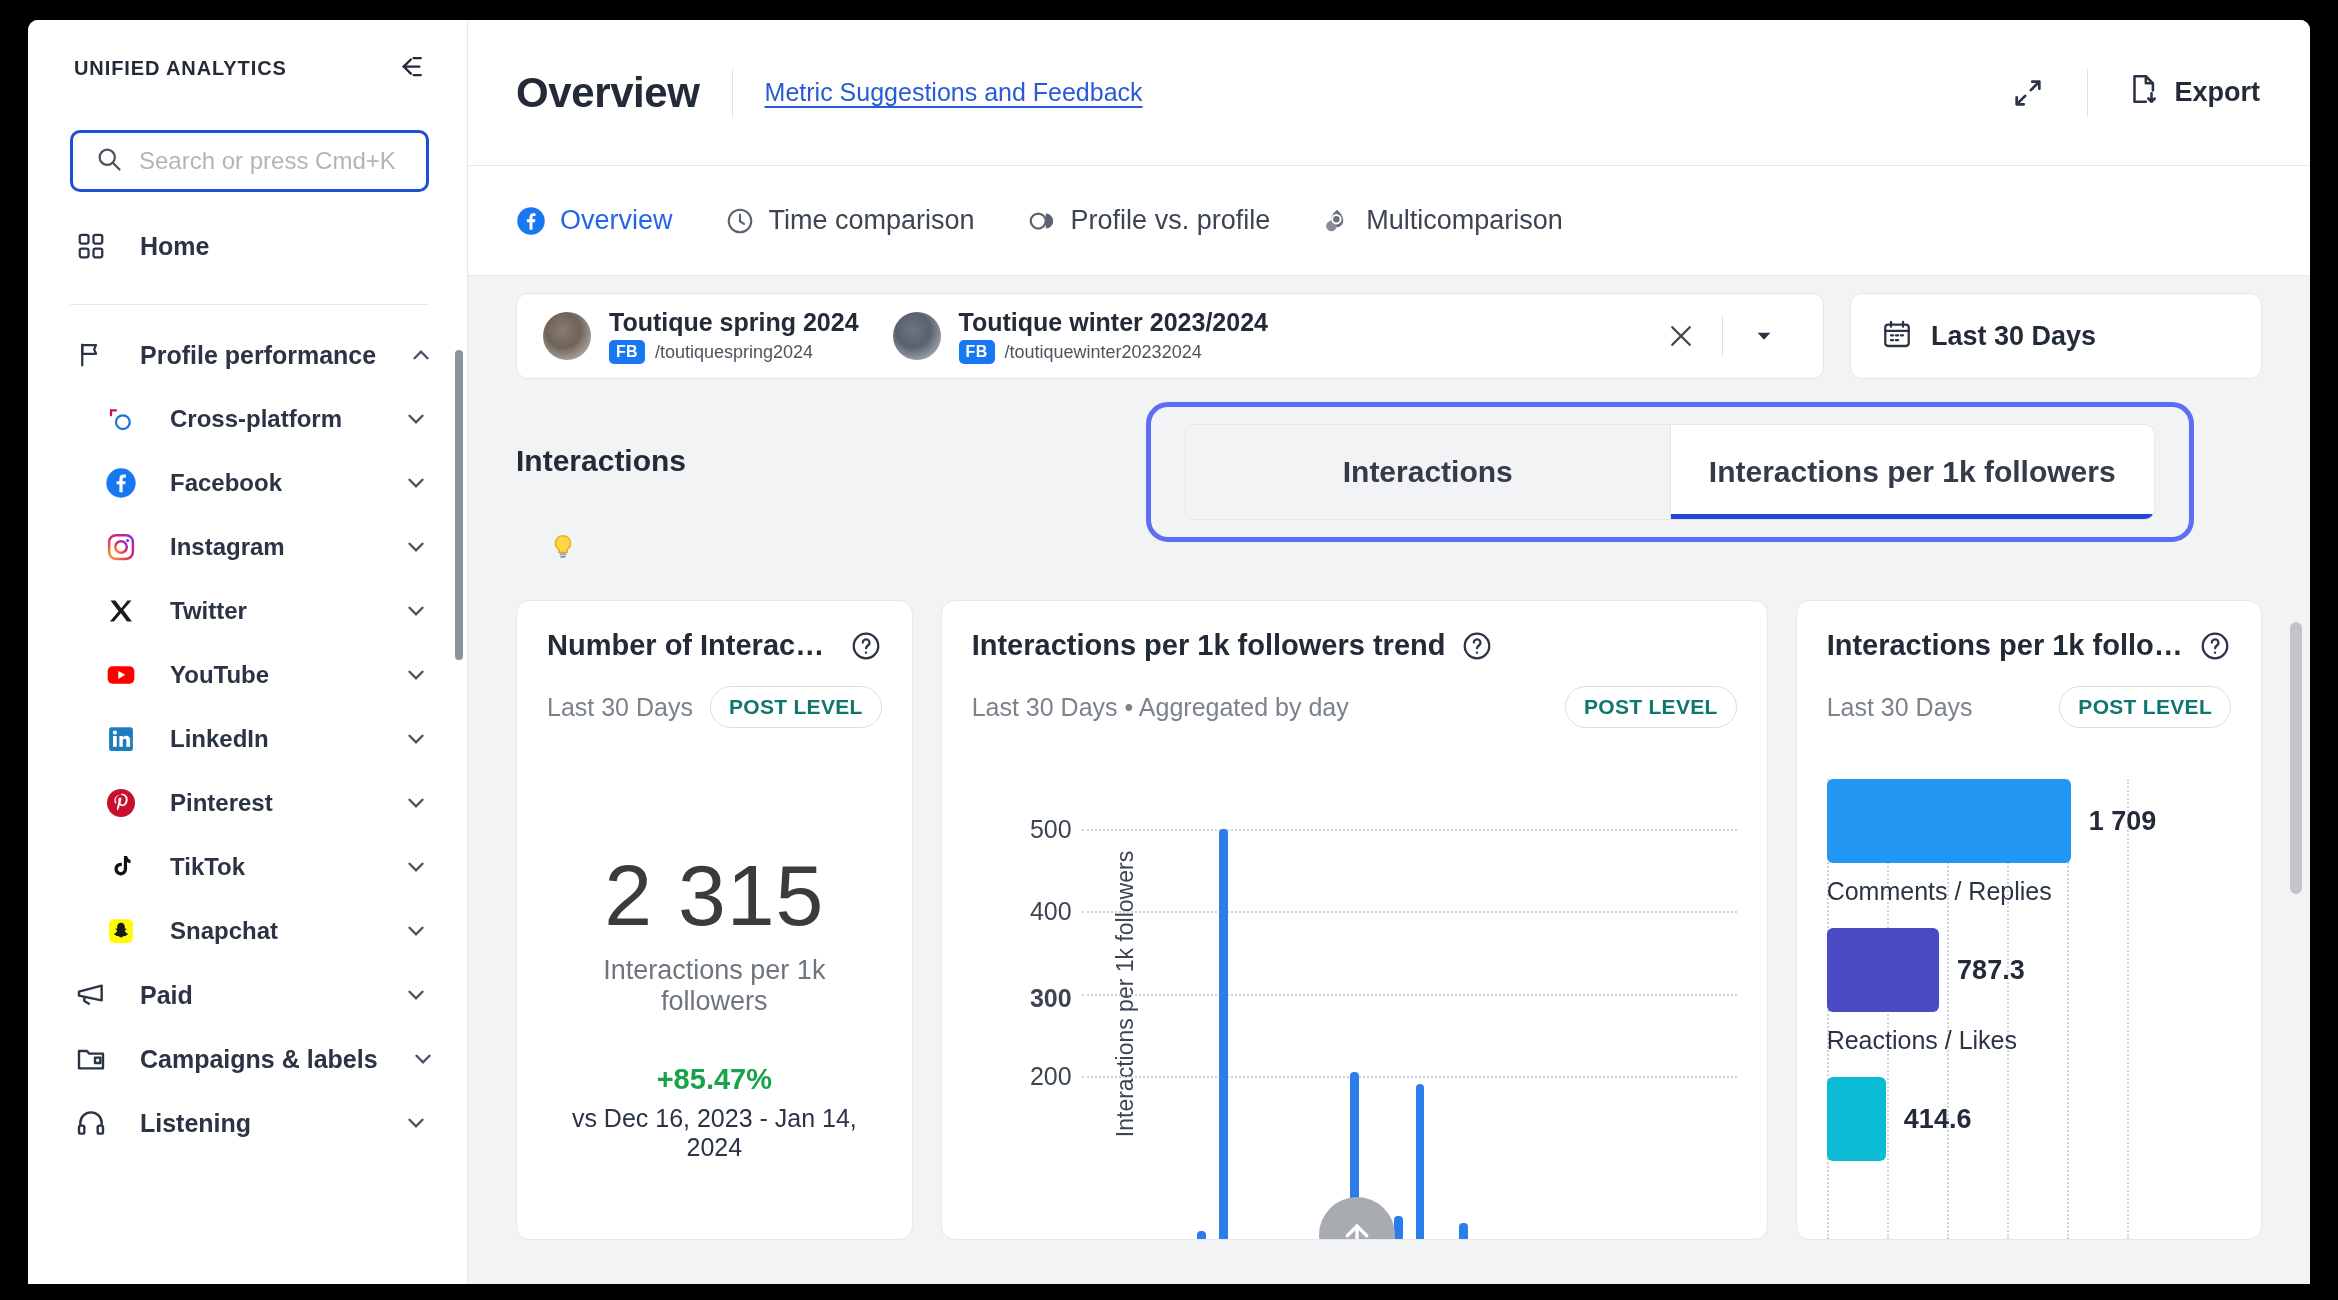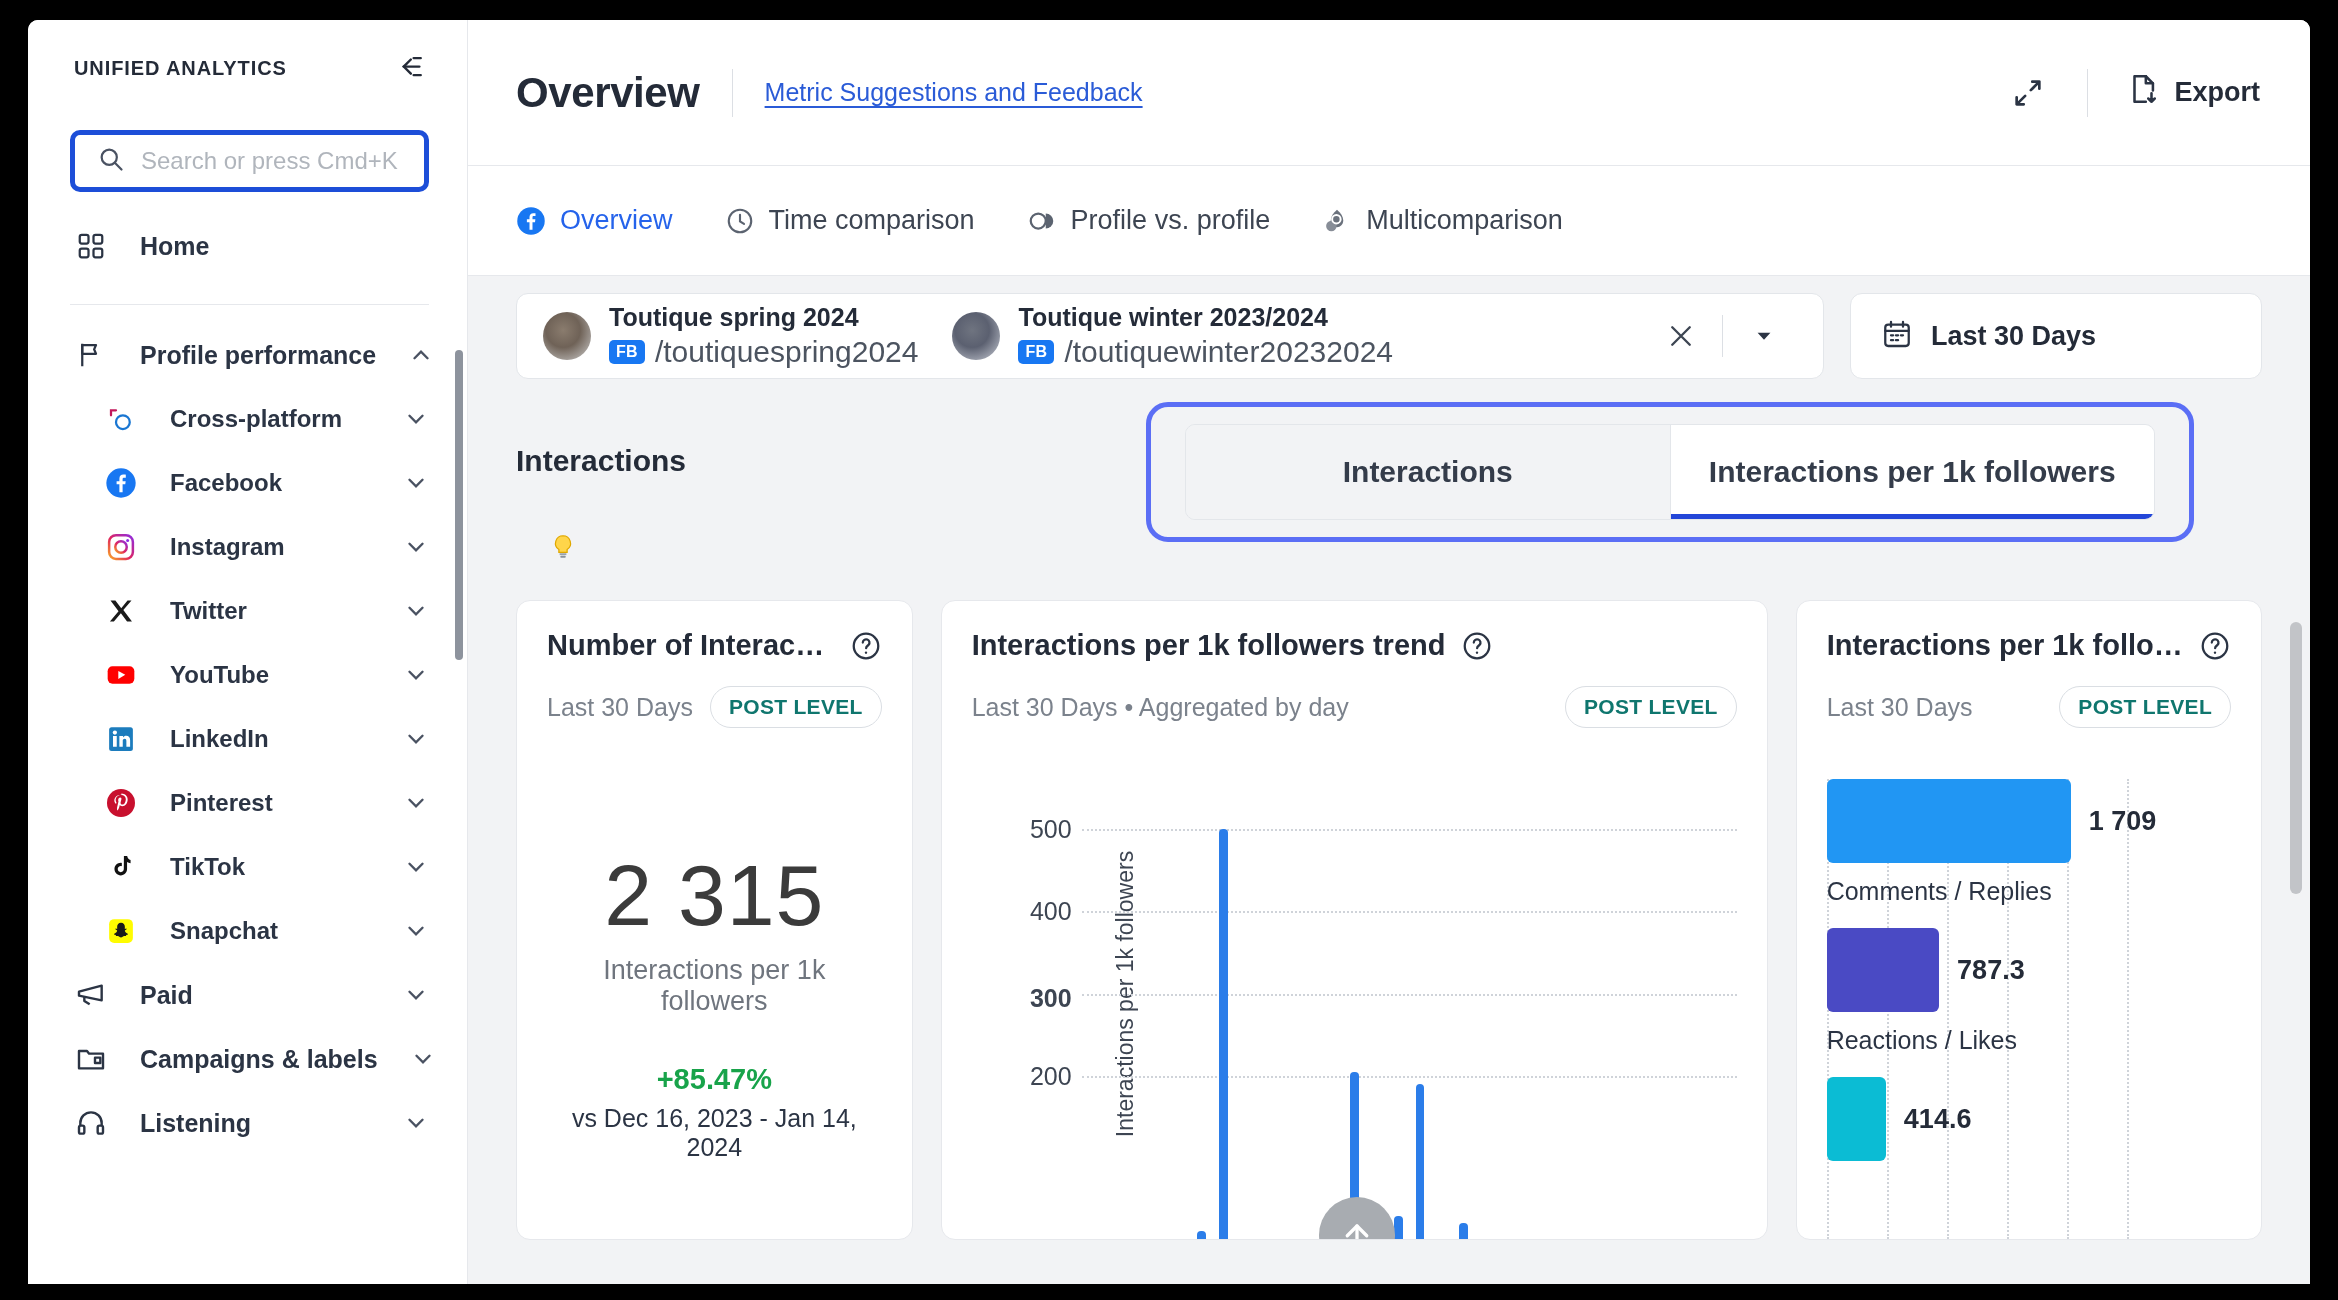--- a/index.html
+++ b/index.html
@@ -33,21 +33,21 @@
     display: flex; align-items: center; justify-content: space-between;
     padding: 0 42px 0 46px;
   }
   .sb-title {
     font-size: 20px; font-weight: bold; letter-spacing: 0.9px;
     color: #242b38;
   }
   .sb-collapse { cursor: pointer; color: #242b38; display:flex; }
   .sb-search-wrap { padding: 14px 38px 0 42px; }
   .sb-search {
-    height: 62px; border: 5px solid #1d4ed8; border-radius: 10px;
+    height: 62px; border: 3px solid #1d4ed8; border-radius: 10px;
     display: flex; align-items: center; gap: 16px; padding: 0 22px;
   }
   .sb-search input {
     border: none; outline: none; font-size: 24px; color: #9aa0a8;
     font-family: "Liberation Sans", sans-serif; width: 100%;
     background: transparent;
   }
   .sb-search input::placeholder { color: #b0b5bc; }
   .nav-row {
     display: flex; align-items: center; gap: 32px;
@@ -120,21 +120,21 @@
   }
   .avatar.b {
     background: radial-gradient(circle at 42% 38%, #6f7480 0%, #5b6070 42%, #c9cdd6 100%);
   }
   .p-name { font-size: 25px; font-weight: bold; color: #242b38; line-height: 1.15; }
   .p-handle { display: flex; align-items: center; gap: 10px; margin-top: 4px; }
   .fb-badge {
     background: #1877f2; color: #fff; font-size: 16px; font-weight: bold;
     padding: 3px 7px; border-radius: 5px; letter-spacing: 0.3px;
   }
-  .p-sub { font-size: 30px; color: #4c5460; }
+  .p-sub { font-size: 18px; color: #4c5460; }
   .chip-tools { margin-left: auto; display: flex; align-items: center; gap: 0; }
   .chip-x { padding: 0 26px; cursor: pointer; color: #3d4552; display: flex; }
   .chip-sep { width: 1px; height: 42px; background: #dcdfe4; }
   .chip-caret { padding: 0 30px; cursor: pointer; color: #2b3444; display: flex; }
   .daterange {
     width: 412px; height: 86px; background: #fff; border: 1px solid #e3e6ea;
     border-radius: 12px; display: flex; align-items: center; gap: 18px;
     padding: 0 30px; cursor: pointer;
   }
   .dr-text { font-size: 27px; font-weight: bold; color: #242b38; }

